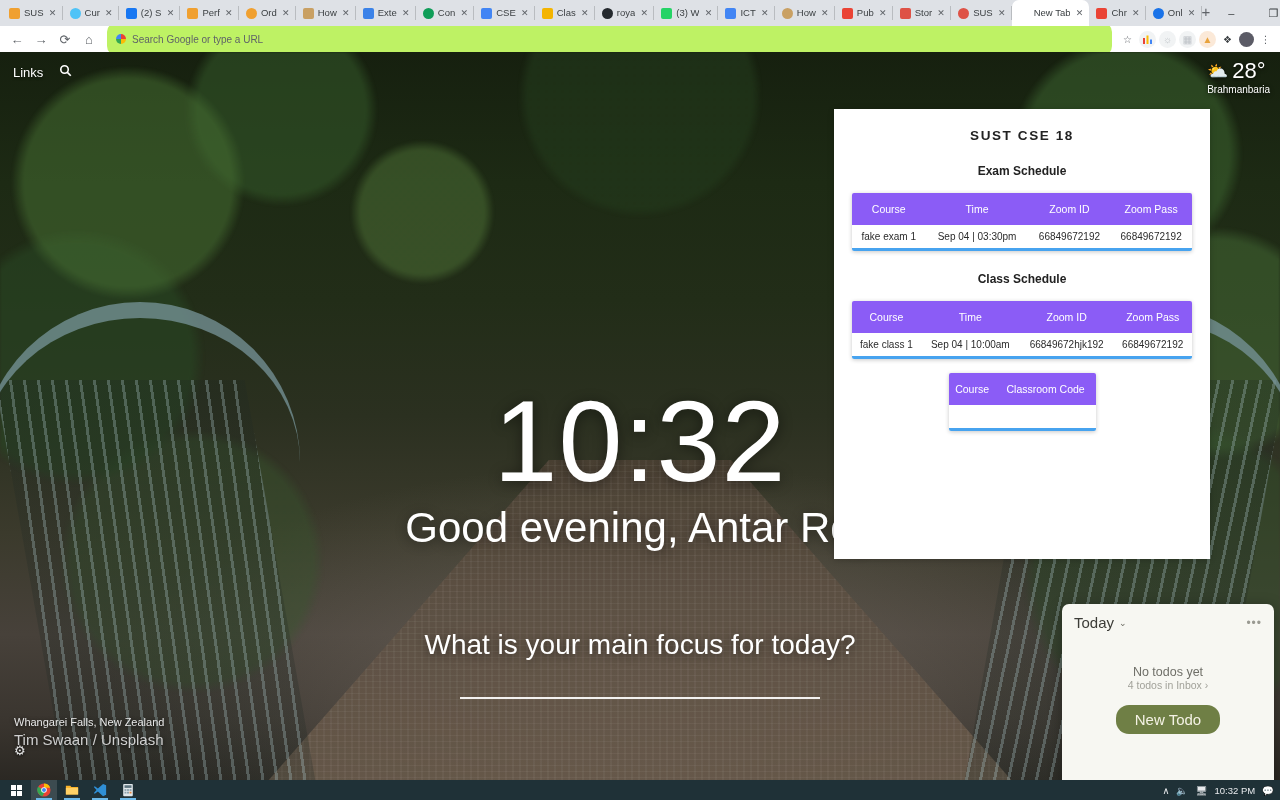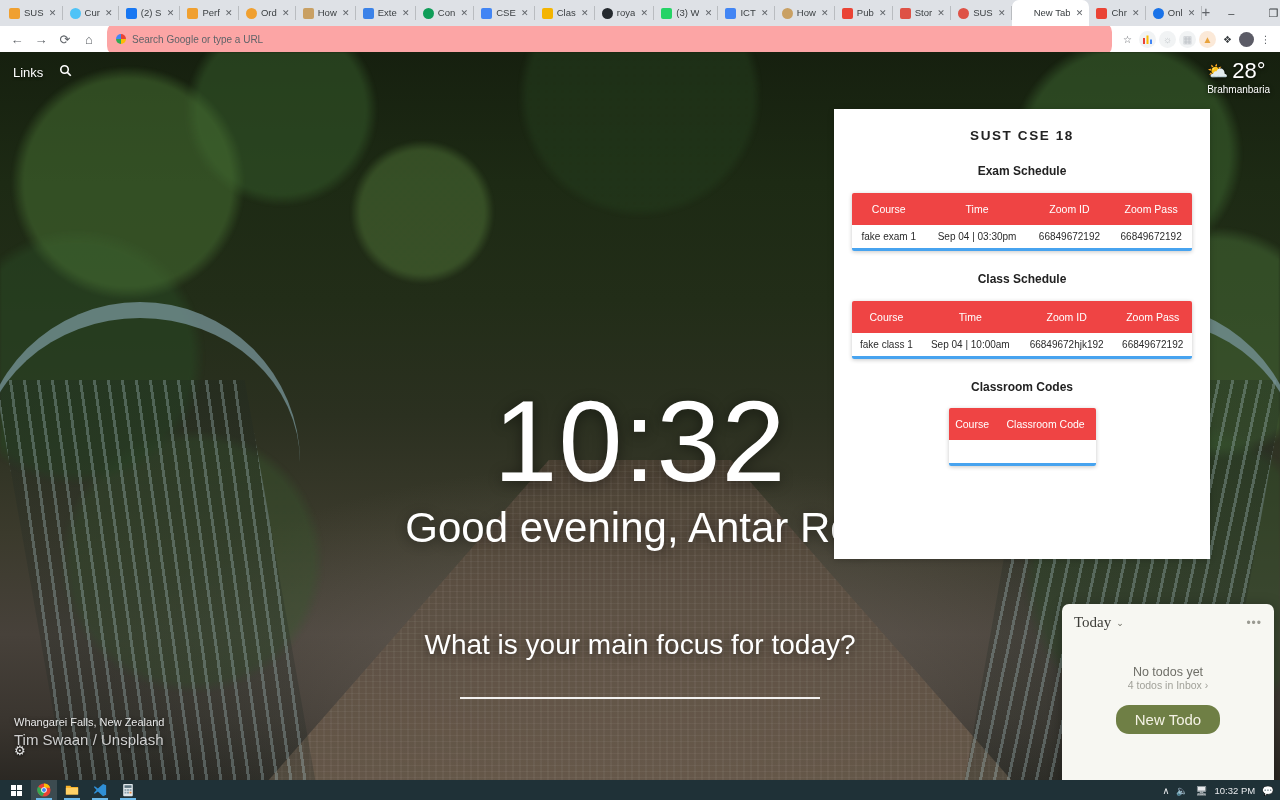--- a/index.html
+++ b/index.html
@@ -51,21 +51,21 @@
   .wctrl { margin-left:auto; display:flex; height:26px; }
   .wctrl div { width:42px; height:26px; line-height:26px; text-align:center; font-size:11px; color:#3c4043;}
 
   .toolbar {
     height:26px; width:1280px; background:#fff; display:flex; align-items:center;
     gap:2px; padding:0 6px;
   }
   .tbtn { width:22px; height:22px; display:flex; align-items:center; justify-content:center;
           color:#5f6368; font-size:13px; }
   .omnibox {
-    flex:1; height:34px; background:#fca5a5; border-radius:10px;
+    flex:1; height:34px; background:#bef264; border-radius:10px;
     display:flex; align-items:center; gap:6px; padding:0 9px; margin:0 5px;
     font-size:10px; color:#5f6368;
   }
   .omnibox .gicon { width:10px; height:10px; border-radius:50%;
      background: conic-gradient(#ea4335 0 25%, #fbbc05 25% 50%, #34a853 50% 75%, #4285f4 75%);}
   .tr-icons { display:flex; align-items:center; gap:3px; }
   .tr-icons .ic { width:17px; height:17px; border-radius:50%; display:flex;
       align-items:center; justify-content:center; font-size:10px; color:#5f6368; }
   .avatar { width:15px;height:15px;border-radius:50%;background:#5b5b66; }
 
@@ -161,21 +161,21 @@
   .weather .city { font-size:10px; margin-top:2px; }
   .wicon { font-size:17px; }
 
   
   .todo-widget {
     position:absolute; left:1062px; top:552px; width:212px; height:182px;
     background:#f7f7f2; border-radius:7px; box-shadow:0 3px 14px rgba(0,0,0,.35);
     padding:10px 12px;
   }
   .todo-head { display:flex; align-items:center; justify-content:space-between; }
-  .todo-title { font-size:15px; color:#3c3c37; display:flex; align-items:center; gap:5px;font-family:Liberation Serif, serif; }
+  .todo-title { font-size:15px; color:#3c3c37; display:flex; align-items:center; gap:5px; }
   .chev { font-size:9px; color:#6c6c63; }
   .dots { color:#9a9a92; font-size:12px; letter-spacing:1px; }
   .todo-body { text-align:center; margin-top:34px; }
   .todo-empty { font-size:12.5px; color:#6f6f68; }
   .todo-inbox { font-size:10.5px; color:#a2a29a; }
   .new-todo {
     display:inline-block; margin-top:14px; background:#6f7f45; color:#f4f2e4;
     font-size:15px; padding:6px 19px; border-radius:13px; border:none;
   }
 
@@ -192,21 +192,21 @@
     text-align:center; font-size:12px; font-weight:bold; color:#222;
     margin-top:21px;
   }
   .tbl-wrap {
     margin:15px auto 0; width:340px;
     box-shadow:0 1px 4px rgba(0,0,0,.22); border-radius:2px; overflow:hidden;
     background:#fff;
   }
   .tbl-wrap.narrow { width:147px; margin-top:14px; }
   table { width:100%; border-collapse:collapse; }
-  thead tr { background:#ef4444; }
+  thead tr { background:#8b5cf6; }
   thead th {
     color:#fff; font-size:10.5px; font-weight:normal; padding:10px 3px;
     text-align:center;
   }
   tbody td {
     font-size:10px; color:#2b2b2b; padding:6px 3px; text-align:center;
     background:#fff;
   }
   .tbl-wrap .btmline { height:3px; background:#47a3ef; }
 
@@ -491,21 +491,20 @@
                   <tr>
                     <td>fake class 1</td>
                     <td>Sep 04 | 10:00am</td>
                     <td>66849672hjk192</td>
                     <td>66849672192</td>
                   </tr>
                 </tbody>
               </table>
               <div class="btmline"></div>
             </div>
-            <div class="sec-title">Classroom Codes</div>
             <div class="tbl-wrap narrow">
               <table>
                 <thead>
                   <tr>
                     <th>Course</th>
                     <th>Classroom Code</th>
                   </tr>
                 </thead>
                 <tbody>
                   <tr>

